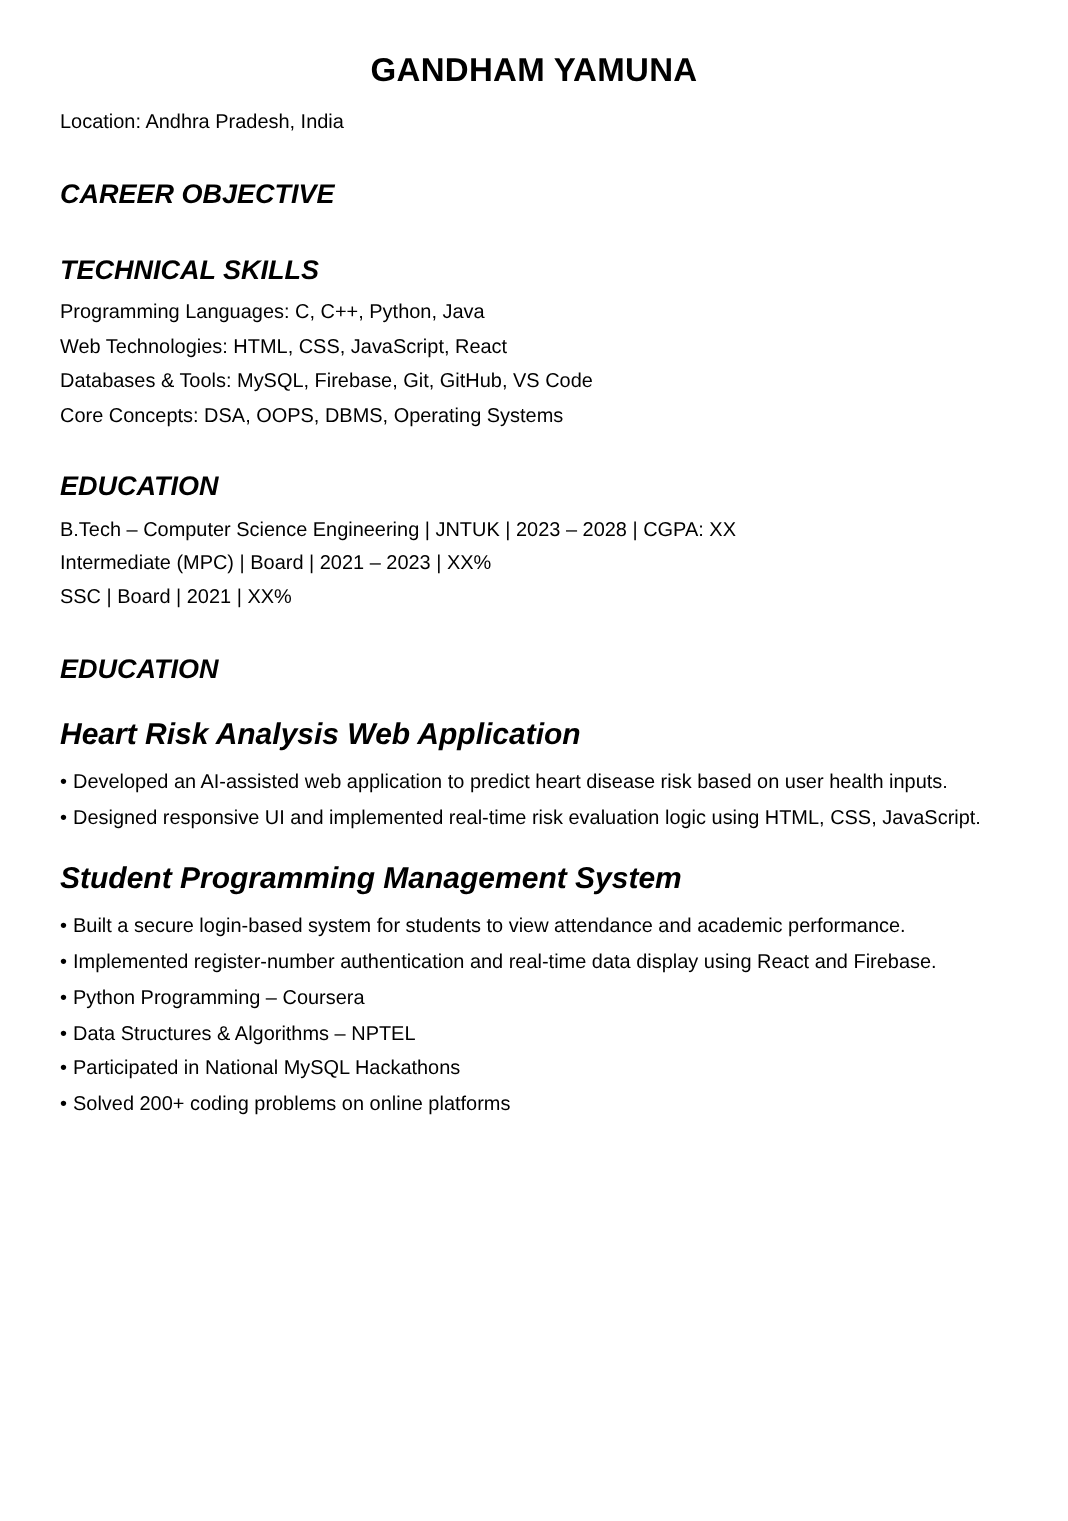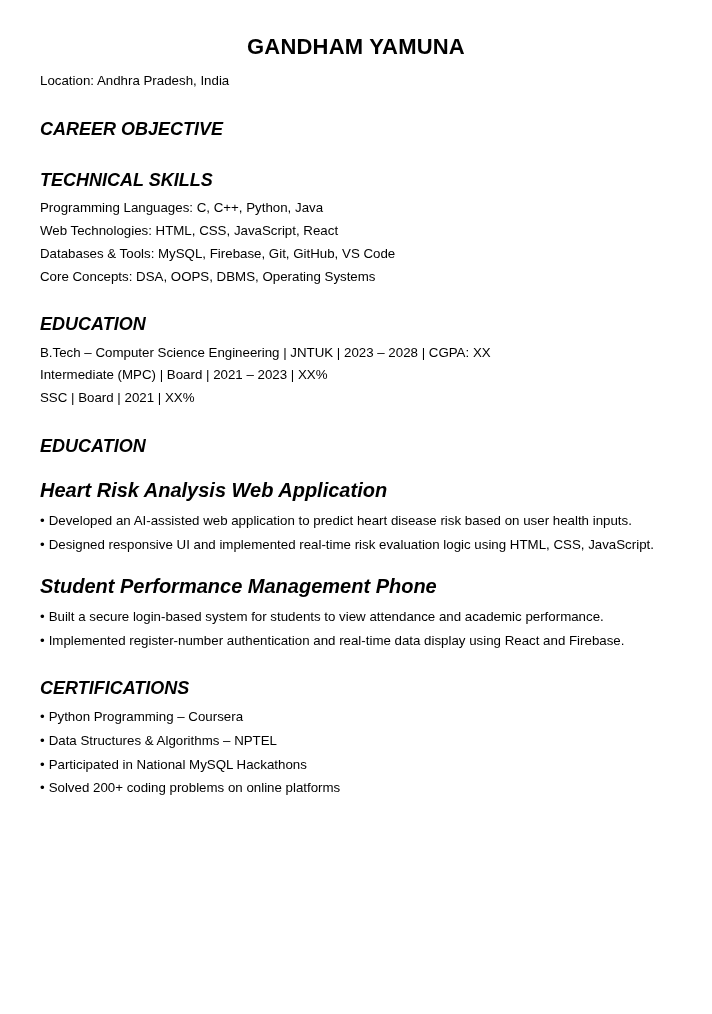--- a/index.html
+++ b/index.html
@@ -86,24 +86,23 @@
   <p class="info-line">B.Tech – Computer Science Engineering | JNTUK | 2023 – 2028 | CGPA: XX</p>
   <p class="info-line">Intermediate (MPC) | Board | 2021 – 2023 | XX%</p>
   <p class="info-line">SSC | Board | 2021 | XX%</p>
 
   <h2 class="section-heading">EDUCATION</h2>
 
   <h3 class="project-title">Heart Risk Analysis Web Application</h3>
   <p class="bullet-line"><span class="bullet-marker">•</span><span>Developed an AI-assisted web application to predict heart disease risk based on user health inputs.</span></p>
   <p class="bullet-line"><span class="bullet-marker">•</span><span>Designed responsive UI and implemented real-time risk evaluation logic using HTML, CSS, JavaScript.</span></p>
 
-  <h3 class="project-title">Student Performance Management Phone</h3>
+  <h3 class="project-title">Student Programming Management System</h3>
   <p class="bullet-line"><span class="bullet-marker">•</span><span>Built a secure login-based system for students to view attendance and academic performance.</span></p>
   <p class="bullet-line"><span class="bullet-marker">•</span><span>Implemented register-number authentication and real-time data display using React and Firebase.</span></p>
 
-  <h2 class="section-heading">CERTIFICATIONS</h2>
   <p class="bullet-line"><span class="bullet-marker">•</span><span>Python Programming – Coursera</span></p>
   <p class="bullet-line"><span class="bullet-marker">•</span><span>Data Structures &amp; Algorithms – NPTEL</span></p>
 
   <p class="bullet-line"><span class="bullet-marker">•</span><span>Participated in National MySQL Hackathons</span></p>
   <p class="bullet-line"><span class="bullet-marker">•</span><span>Solved 200+ coding problems on online platforms</span></p>
 
 </div>
 
 </body></html>

